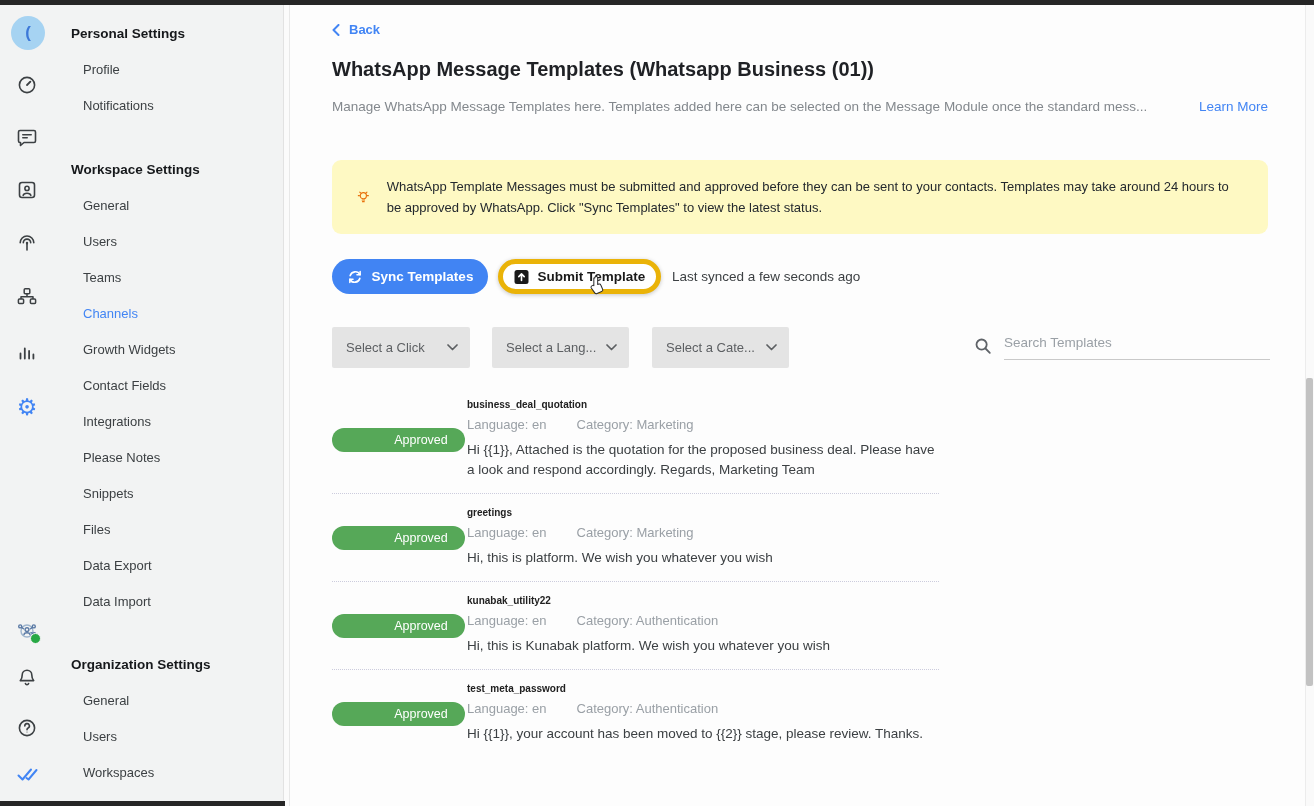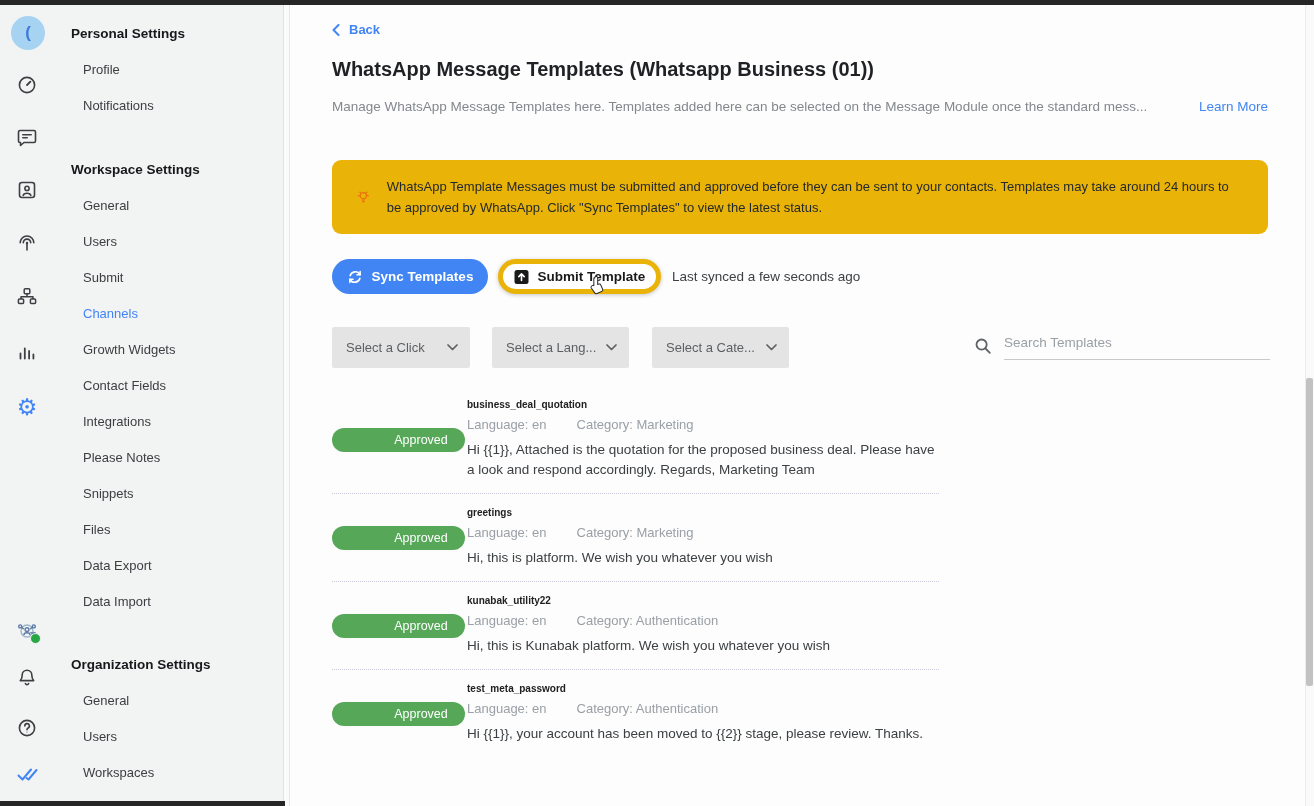--- a/index.html
+++ b/index.html
@@ -31,21 +31,21 @@
 
   
   .main{position:absolute;left:290px;top:0;width:1024px;height:806px;background:#fdfdfd;}
   .back{position:absolute;left:42px;top:22px;display:flex;align-items:center;gap:9px;
         color:#4285f4;font-size:13px;font-weight:bold;cursor:pointer;text-align:center;}
   .page-title{position:absolute;left:42px;top:58px;font-size:20px;font-weight:bold;color:#1f2125;}
   .desc-row{position:absolute;left:42px;top:96px;width:936px;display:flex;align-items:baseline;gap:14px;}
   .desc{flex:1;font-size:13.5px;color:#83888d;line-height:22px;white-space:nowrap;overflow:hidden;}
   .learn-more{font-size:13.5px;color:#4285f4;white-space:nowrap;cursor:pointer;}
 
-  .banner{position:absolute;left:42px;top:160px;width:936px;height:74px;background:#eab308;
+  .banner{position:absolute;left:42px;top:160px;width:936px;height:74px;background:#fef9c3;
           border-radius:9px;box-sizing:border-box;display:flex;align-items:center;padding:0 24px;gap:16px;}
   .banner-text{font-size:13px;color:#24292e;line-height:21px;max-width:880px;}
 
   .btn-row{position:absolute;left:0;top:259px;width:1024px;height:35px;}
   .btn{position:absolute;height:35px;border-radius:18px;display:flex;align-items:center;
        justify-content:center;gap:9px;font-size:13.5px;cursor:pointer;box-sizing:border-box;}
   .btn-sync{left:42px;width:156px;background:#4184f3;color:#fff;font-weight:bold;}
   .btn-submit{left:208px;width:163px;background:#fff;color:#1a1a1a;font-weight:bold;
               border:5px solid #eab308;box-shadow:0 1px 4px rgba(0,0,0,.22);}
   .last-synced{position:absolute;left:382px;top:0;line-height:35px;font-size:13.5px;color:#3c4043;}
@@ -165,21 +165,21 @@
     </div>
 
     <div class="menu">
       <div class="sec-title mt1">Personal Settings</div>
       <div class="mitem">Profile</div>
       <div class="mitem">Notifications</div>
 
       <div class="sec-title mt2">Workspace Settings</div>
       <div class="mitem">General</div>
       <div class="mitem">Users</div>
-      <div class="mitem">Submit</div>
+      <div class="mitem">Teams</div>
       <div class="mitem active">Channels</div>
       <div class="mitem">Growth Widgets</div>
       <div class="mitem">Contact Fields</div>
       <div class="mitem">Integrations</div>
       <div class="mitem">Please Notes</div>
       <div class="mitem">Snippets</div>
       <div class="mitem">Files</div>
       <div class="mitem">Data Export</div>
       <div class="mitem">Data Import</div>
 

